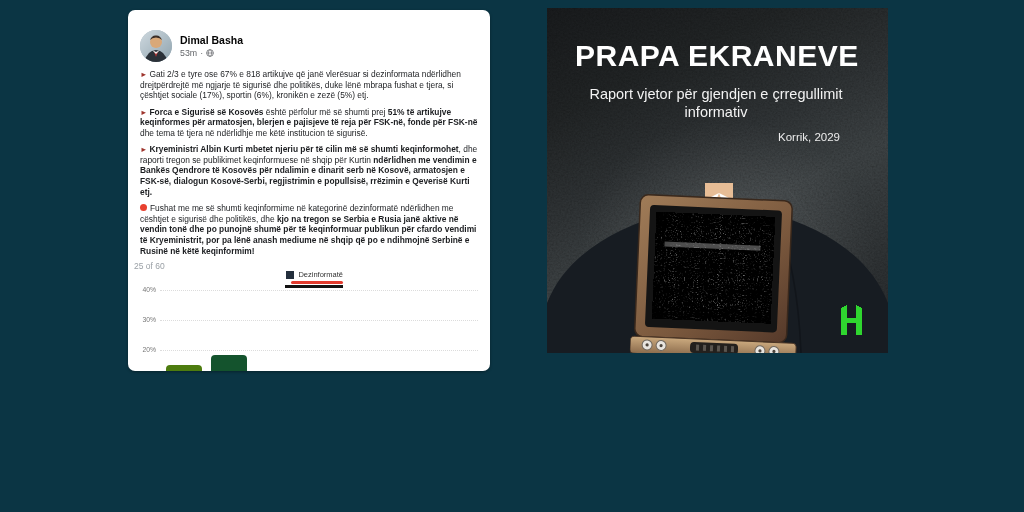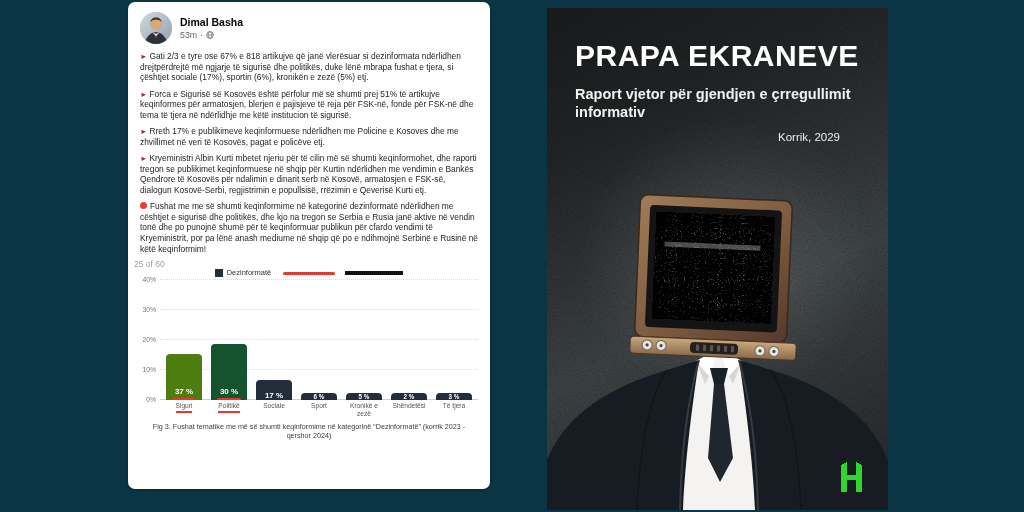--- a/index.html
+++ b/index.html
@@ -1,37 +1,37 @@
 <!DOCTYPE html>
 <html><head>
 <meta charset="utf-8">
 <style>
   html,body{margin:0;padding:0;}
   body{font-family:"Liberation Sans",sans-serif;}
   #stage{position:relative;width:1024px;height:512px;background:#0b3544;overflow:hidden;}
 
   
-  .post-card{position:absolute;left:128px;top:2px;width:362px;height:487px;background:#ffffff;
-    border-radius:7px;box-shadow:0 1px 3px rgba(0,0,0,.35);padding:10px 12px;box-sizing:border-box;overflow:hidden;}
+  .post-card{position:absolute;left:128px;top:10px;width:362px;height:361px;background:#ffffff;
+    border-radius:7px;box-shadow:0 1px 3px rgba(0,0,0,.35);padding:20px 12px;box-sizing:border-box;overflow:hidden;}
   .post-header{display:flex;gap:8px;align-items:center;}
   .avatar{width:32px;height:32px;border-radius:50%;overflow:hidden;flex:none;background:#aebdc6;}
   .hd-col{display:flex;flex-direction:column;}
   .author{font-size:10.5px;font-weight:bold;color:#050505;}
   .meta{font-size:8.8px;color:#65676b;display:flex;align-items:center;gap:3px;margin-top:2px;}
   .post-body{margin-top:7px;font-size:8.4px;line-height:1.27;color:#1c1e21;}
   .para{margin:0 0 5.5px 0;}
-  .para .b{font-weight:normal;}
+  .para .b{font-weight:bold;}
   .marker-arrow{color:#9e342c;margin-right:2px;font-size:7.5px;}
   .marker-circle{display:inline-block;width:7px;height:7px;background:#e8402f;border-radius:50%;margin-right:3px;}
 
   
   .chart{margin-top:1px;}
   .page-ind{font-size:8.5px;color:#9aa0a6;margin-left:-6px;line-height:1;}
   .legend-row{display:flex;justify-content:center;margin:0 0 3px 0;}
-  .legend{display:flex;flex-direction:row;align-items:center;}
+  .legend{display:flex;flex-direction:column;align-items:flex-end;}
   .legend-main{display:flex;align-items:center;gap:4px;}
   .lg-sq{width:8px;height:8px;background:#232e3c;}
   .lg-tx{font-size:7.5px;color:#333;}
   .lg-red{width:52px;height:2.5px;background:#e23b2e;border-radius:2px;margin:2px 0 1px 12px;}
   .lg-blk{width:58px;height:3.5px;background:#121212;margin-left:10px;}
   .plot-row{display:flex;}
   .ytick-col{width:20px;position:relative;flex:none;}
   .ytick{position:absolute;right:4px;font-size:6.8px;color:#777;transform:translateY(50%);line-height:1;}
   .plot{position:relative;flex:1;height:120px;}
   .gridline{position:absolute;left:0;right:0;height:0;border-top:1px dotted #dcdcdc;}
@@ -41,27 +41,27 @@
   .bar{width:92%;background:#232e3c;border-radius:4px 4px 0 0;display:flex;flex-direction:column;align-items:center;overflow:visible;}
   .bar-label{color:#fff;font-weight:bold;font-size:8px;line-height:1;white-space:nowrap;}
   .bar-label.small{font-size:6.3px;}
   .bar-red{width:24px;height:2px;background:#e23b2e;border-radius:1px;margin-top:2px;}
   .xlabels{display:flex;flex:1;gap:5px;padding:2px 4px 0 4px;}
   .xlab{flex:1;text-align:center;font-size:6.6px;color:#555;line-height:1.2;}
   .xlab .red{border-bottom:2px solid #e23b2e;padding-bottom:1px;display:inline-block;}
   .caption{text-align:center;font-size:7.2px;color:#3d3d3d;margin-top:4px;}
 
   
-  .cover{position:absolute;left:547px;top:8px;width:341px;height:502px;overflow:hidden;
+  .cover{position:absolute;left:547px;top:8px;width:341px;height:345px;overflow:hidden;
     background:linear-gradient(155deg,#191b1d 0%,#212425 22%,#2f3335 42%,#3d4244 58%,#303436 78%,#242729 100%);}
   .cover-light{position:absolute;left:30px;top:110px;width:300px;height:280px;
     background:radial-gradient(closest-side,rgba(255,255,255,.13),rgba(255,255,255,0));}
   .cover-noise{position:absolute;left:0;top:0;width:341px;height:489px;opacity:.20;}
   .cover-title{position:relative;margin:32px 20px 0 28px;color:#fff;font-size:30px;font-weight:900;letter-spacing:.5px;line-height:1.05;}
-  .cover-sub{position:relative;margin:13px 24px 0 28px;color:#f3f3f3;font-size:14.5px;line-height:1.28;max-width:282px;font-weight:700;}
+  .cover-sub{position:relative;margin:13px 24px 0 28px;color:#f3f3f3;font-size:14.5px;line-height:1.28;max-width:282px;font-weight:400;text-align:center;}
   .cover-date{position:relative;margin:9px 48px 0 0;text-align:right;color:#ececec;font-size:11.5px;}
   .tv{position:absolute;left:86px;top:188px;width:172px;height:168px;transform:rotate(2.5deg);}
   .man{position:absolute;left:0;bottom:0;width:341px;height:170px;}
   .logo{position:absolute;right:26px;bottom:18px;width:22px;height:30px;}
 </style>
 </head>
 <body>
 
 <div id="stage">
 
@@ -93,21 +93,20 @@
             <ellipse cx="5" cy="5" rx="2" ry="4.2" fill="none" stroke="#65676b" stroke-width="0.8"></ellipse>
             <line x1="0.8" y1="5" x2="9.2" y2="5" stroke="#65676b" stroke-width="0.8"></line>
           </svg>
         </span>
       </div>
     </div>
 
     <div class="post-body">
         <div class="para"><span class="marker-arrow">►</span><span>Gati 2/3 e tyre ose 67% e 818 artikujve që janë vlerësuar si dezinformata ndërlidhen drejtpërdrejtë më ngjarje të sigurisë dhe politikës, duke lënë mbrapa fushat e tjera, si çështjet sociale (17%), sportin (6%), kronikën e zezë (5%) etj.</span></div>
         <div class="para"><span class="marker-arrow">►</span><span class="b">Forca e Sigurisë së Kosovës</span><span> është përfolur më së shumti prej </span><span class="b">51% të artikujve keqinformes për armatosjen, blerjen e pajisjeve të reja për FSK-në, fonde për FSK-në</span><span> dhe tema të tjera në ndërlidhje me këtë institucion të sigurisë.</span></div>
-        <div class="para"><span class="marker-arrow">►</span><span class="b">Rreth 17% e publikimeve keqinformuese</span><span> ndërlidhen me </span><span class="b">Policine e Kosoves</span><span> dhe me zhvillimet në veri të Kosovës, pagat e policëve etj.</span></div>
         <div class="para"><span class="marker-arrow">►</span><span class="b">Kryeministri Albin Kurti mbetet njeriu për të cilin më së shumti keqinformohet</span><span>, dhe raporti tregon se publikimet keqinformuese në shqip për Kurtin </span><span class="b">ndërlidhen me vendimin e Bankës Qendrore të Kosovës për ndalimin e dinarit serb në Kosovë, armatosjen e FSK-së, dialogun Kosovë-Serbi, regjistrimin e popullsisë, rrëzimin e Qeverisë Kurti etj.</span></div>
         <div class="para"><span class="marker-circle"></span><span>Fushat me me së shumti keqinformime në kategorinë dezinformatë ndërlidhen me cështjet e sigurisë dhe politikës, dhe </span><span class="b">kjo na tregon se Serbia e Rusia janë aktive në vendin tonë dhe po punojnë shumë për të keqinformuar publikun për cfardo vendimi të Kryeministrit, por pa lënë anash mediume në shqip që po e ndihmojnë Serbinë e Rusinë në këtë keqinformim!</span></div>
       </div>
 
     <div class="chart">
       <div class="page-ind">25 of 60</div>
       <div class="legend-row">
         <div class="legend">
           <div class="legend-main">
             <span class="lg-sq" style="background: rgb(35, 46, 60);"></span>

